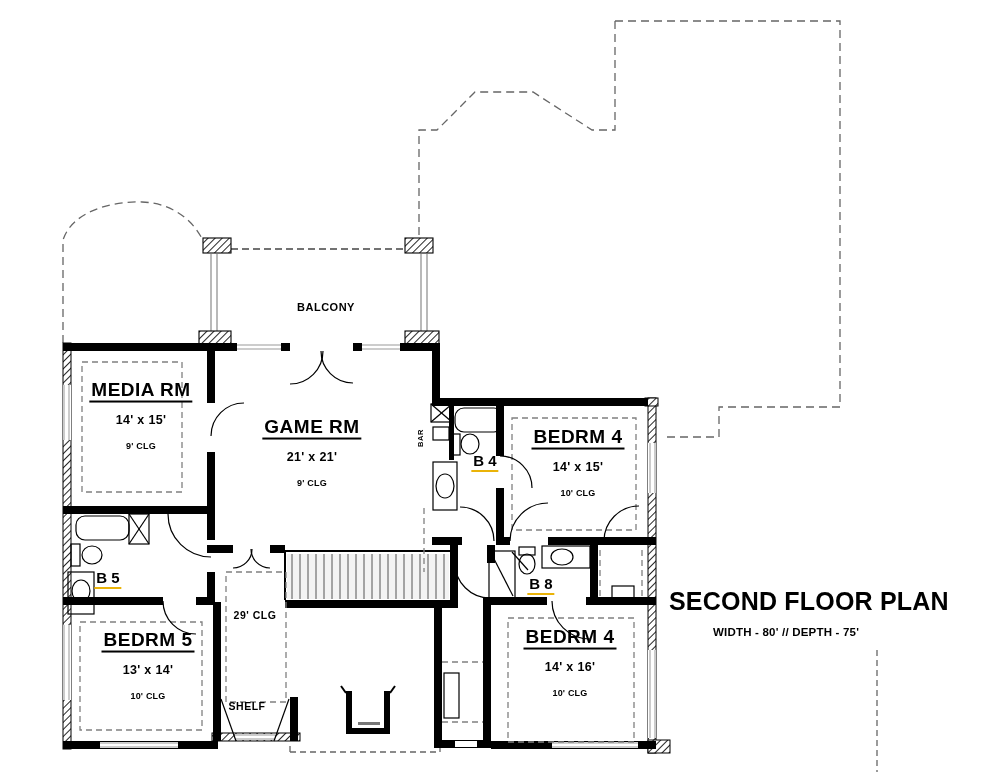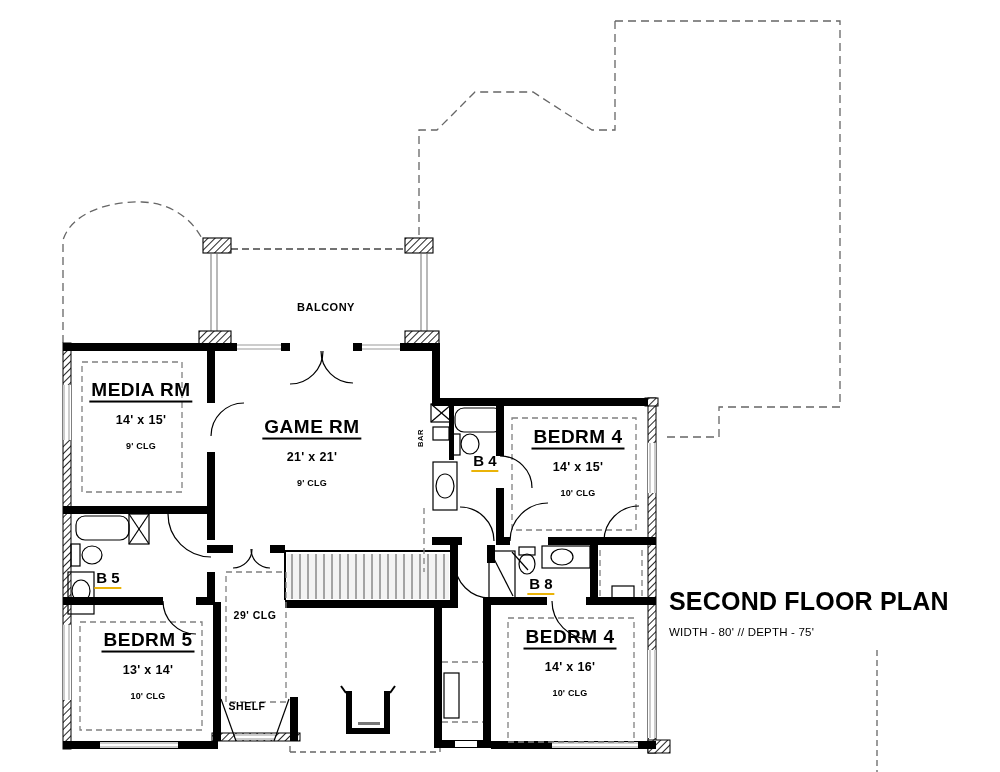--- a/index.html
+++ b/index.html
@@ -10,21 +10,21 @@
   .room-name{font-weight:bold;font-size:19px;letter-spacing:.5px;border-bottom:2px solid #000;
              padding:0 2px 1px 2px;display:inline-block;line-height:1.05;}
   .room-dims{font-weight:bold;font-size:12.5px;margin-top:10px;letter-spacing:.3px;}
   .room-clg{font-weight:bold;font-size:9px;margin-top:14px;letter-spacing:.2px;}
   .bath-name{font-weight:bold;font-size:15px;border-bottom:2px solid #eab308;padding:0 2px 1px 2px;display:inline-block;}
   .small-bold{font-weight:bold;font-size:10.5px;letter-spacing:.5px;}
   .tiny-bold{font-weight:bold;font-size:7.5px;letter-spacing:.5px;}
   .rot{transform:translate(-50%,-50%) rotate(-90deg);}
   #title-block{position:absolute;left:669px;top:589px;}
   .plan-title{font-weight:bold;font-size:25px;letter-spacing:.2px;color:#000;line-height:1;}
-  .plan-specs{font-weight:normal;font-size:11.5px;color:#000;margin-top:12px;line-height:13px;letter-spacing:.2px;}
+  .plan-specs{font-weight:bold;font-size:11.5px;color:#000;margin-top:12px;line-height:13px;letter-spacing:.2px;margin-left:44px;}
 </style>
 </head>
 <body>
 
 <div id="stage">
 
 <svg id="drawing" width="1000" height="772" viewBox="0 0 1000 772">
   <defs>
     <pattern id="hatch" width="5" height="5" patternUnits="userSpaceOnUse" patternTransform="rotate(45)">
       <rect width="5" height="5" fill="#ffffff"></rect>

